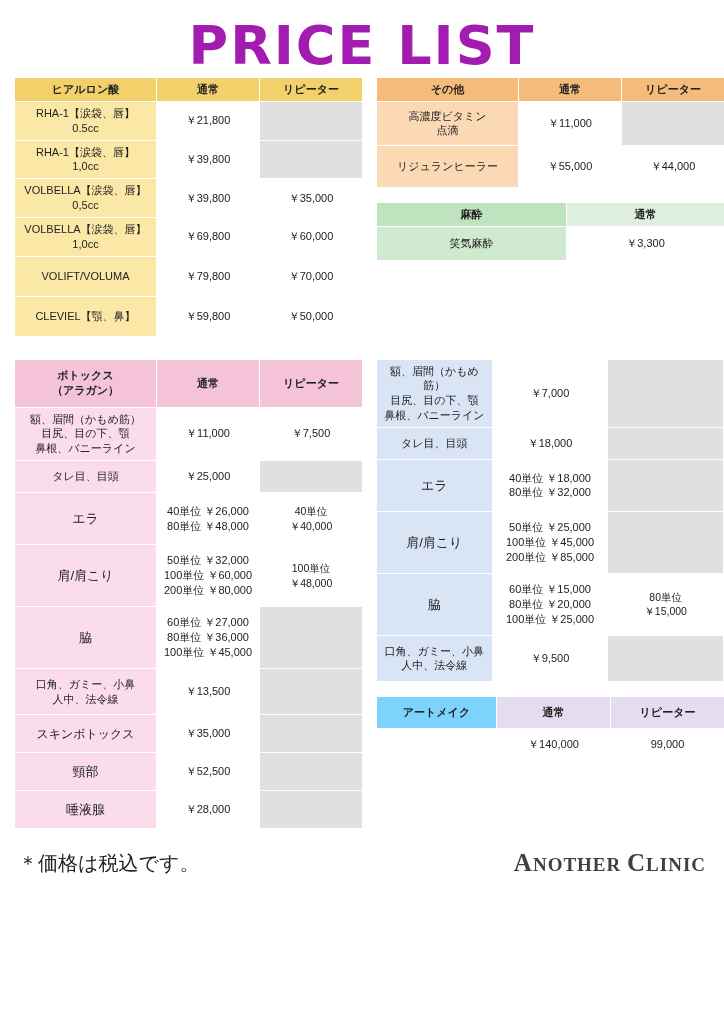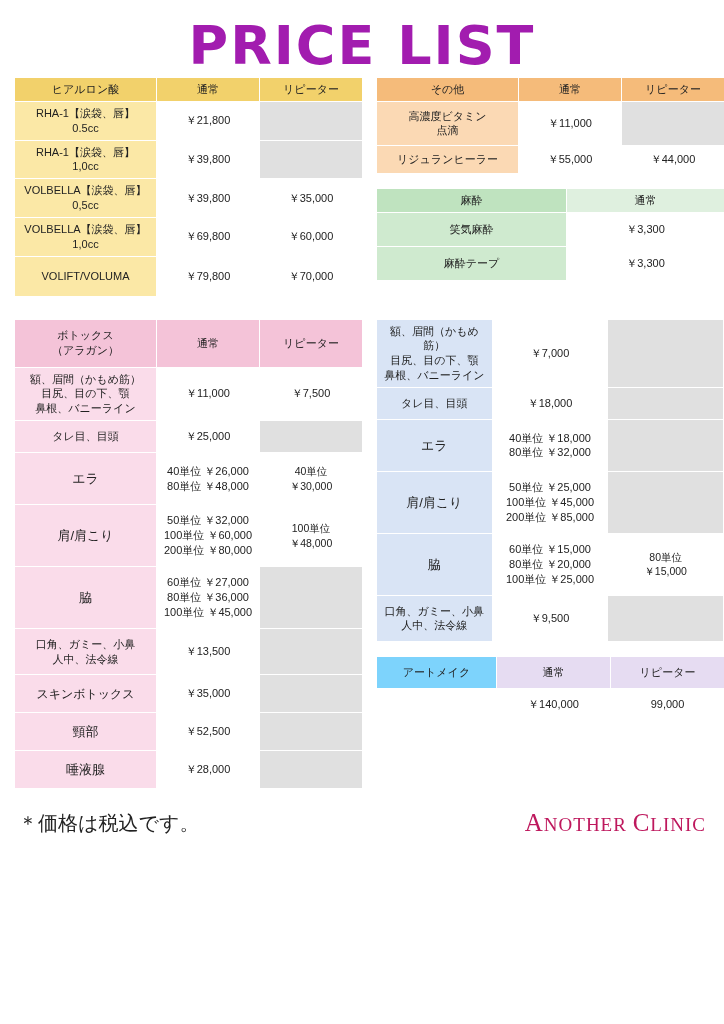--- a/index.html
+++ b/index.html
@@ -52,21 +52,21 @@
     table-layout: fixed;
   }
   table.pt td, table.pt th {
     border: 1px solid #ffffff;
     text-align: center;
     vertical-align: middle;
     font-size: 11px;
     padding: 4px 2px;
     line-height: 1.35;
   }
-  .hdr { font-weight: normal; font-size: 12.5px; }
+  .hdr { font-weight: bold; font-size: 12.5px; }
   .namecell { font-size: 10.5px; }
   .pricecell { font-size: 12.5px; }
   .smallprice { font-size: 9px; line-height: 1.5; }
   .empty { background: #e0e0e0; }
   .white { background: #ffffff; margin-left: 8px; }
 
   
   .hy-head { background: #f2d16b; }
   .hy-name { background: #fbe8a6; }
 
@@ -97,22 +97,23 @@
     margin-top: 10px;
   }
   .note {
     font-size: 20px;
     color: #222;
   }
   .brand {
     font-family: "Liberation Serif", serif;
     font-size: 25px;
     letter-spacing: 1px;
-    color: #be185d;
+    color: #404040;
     white-space: nowrap;
+    font-weight: bold;
   }
   .brand .small { font-size: 19px; }
   .tiny { font-size: 8.5px; line-height: 1.5; }
 </style>
 </head>
 <body>
 
 <div class="page">
 
   <div class="title">PRICE LIST</div>
@@ -159,20 +160,27 @@
           <td class="white pricecell">￥69,800</td>
           <td class="white pricecell">￥60,000</td>
         </tr>
         <tr>
           <td class="hy-name namecell" style="height:40px">
             <div>VOLIFT/VOLUMA</div>
           </td>
           <td class="white pricecell">￥79,800</td>
           <td class="white pricecell">￥70,000</td>
         </tr>
+        <tr>
+          <td class="hy-name namecell" style="height:40px">
+            <div>CLEVIEL【顎、鼻】</div>
+          </td>
+          <td class="white pricecell">￥59,800</td>
+          <td class="white pricecell">￥50,000</td>
+        </tr>
       </tbody>
         </table>
     </div>
 
     <div class="col">
       <table class="pt">
         <tbody>
             <tr>
           <th class="hdr ot-head" style="width:142px">その他</th>
           <th class="hdr ot-head" style="width:103px">通常</th>
@@ -180,43 +188,39 @@
         </tr>
         <tr>
           <td class="ot-name namecell" style="height:44px">
             <div>高濃度ビタミン</div>
             <div>点滴</div>
           </td>
           <td class="white pricecell">￥11,000</td>
           <td class="empty"></td>
         </tr>
         <tr>
-          <td class="ot-name namecell" style="height:28px">
+          <td class="ot-name namecell" style="height:42px">
             <div>リジュランヒーラー</div>
           </td>
           <td class="white pricecell">￥55,000</td>
           <td class="white pricecell">￥44,000</td>
         </tr>
       </tbody>
         </table>
 
       <div class="gap"></div>
 
       <table class="pt">
         <tbody>
             <tr>
           <th class="hdr an-head" style="width:190px">麻酔</th>
           <th class="hdr an-head-b" style="width:158px">通常</th>
         </tr>
         <tr>
           <td class="an-name namecell" style="height:34px">笑気麻酔</td>
-          <td class="white pricecell">￥3,300</td>
-        </tr>
-        <tr>
-          <td class="an-name namecell" style="height:34px">麻酔テープ</td>
           <td class="white pricecell">￥3,300</td>
         </tr>
       </tbody>
         </table>
     </div>
   </div>
 
   <div class="blockgap"></div>
 
   <div class="cols">
@@ -247,21 +251,21 @@
           <td class="empty"></td>
         </tr>
         <tr>
           <td class="bo-name" style="height:52px;font-size:13px">エラ</td>
           <td class="white smallprice">
             <div>40単位 ￥26,000</div>
             <div>80単位 ￥48,000</div>
           </td>
           <td class="white" style="font-size:10.5px">
             <div>40単位</div>
-            <div>￥30,000</div>
+            <div>￥40,000</div>
           </td>
         </tr>
         <tr>
           <td class="bo-name" style="height:62px;font-size:13px">肩/肩こり</td>
           <td class="white smallprice">
             <div>50単位 ￥32,000</div>
             <div>100単位 ￥60,000</div>
             <div>200単位 ￥80,000</div>
           </td>
           <td class="white" style="font-size:10.5px">

